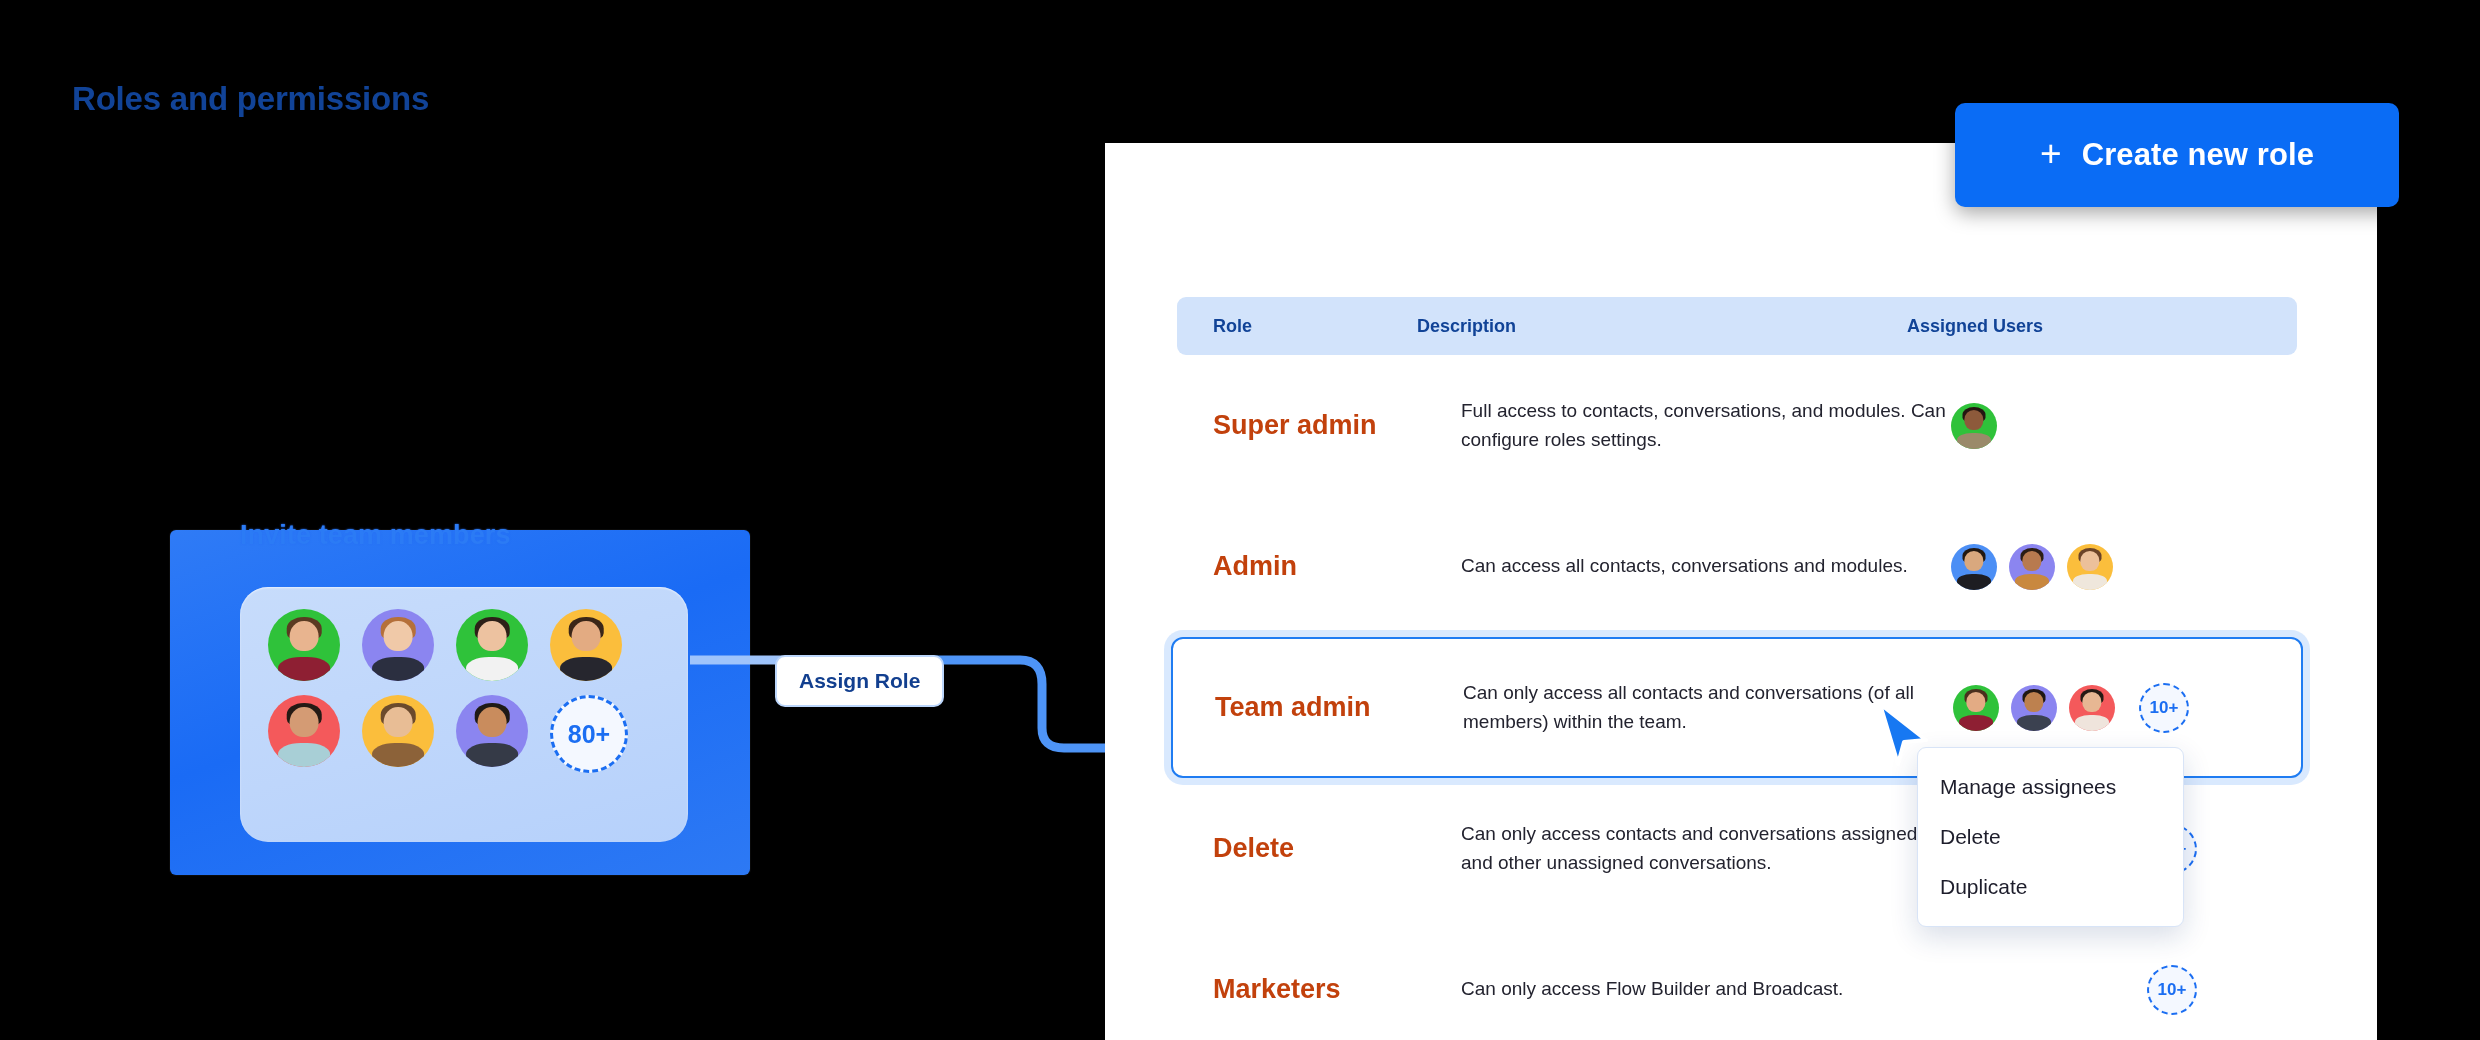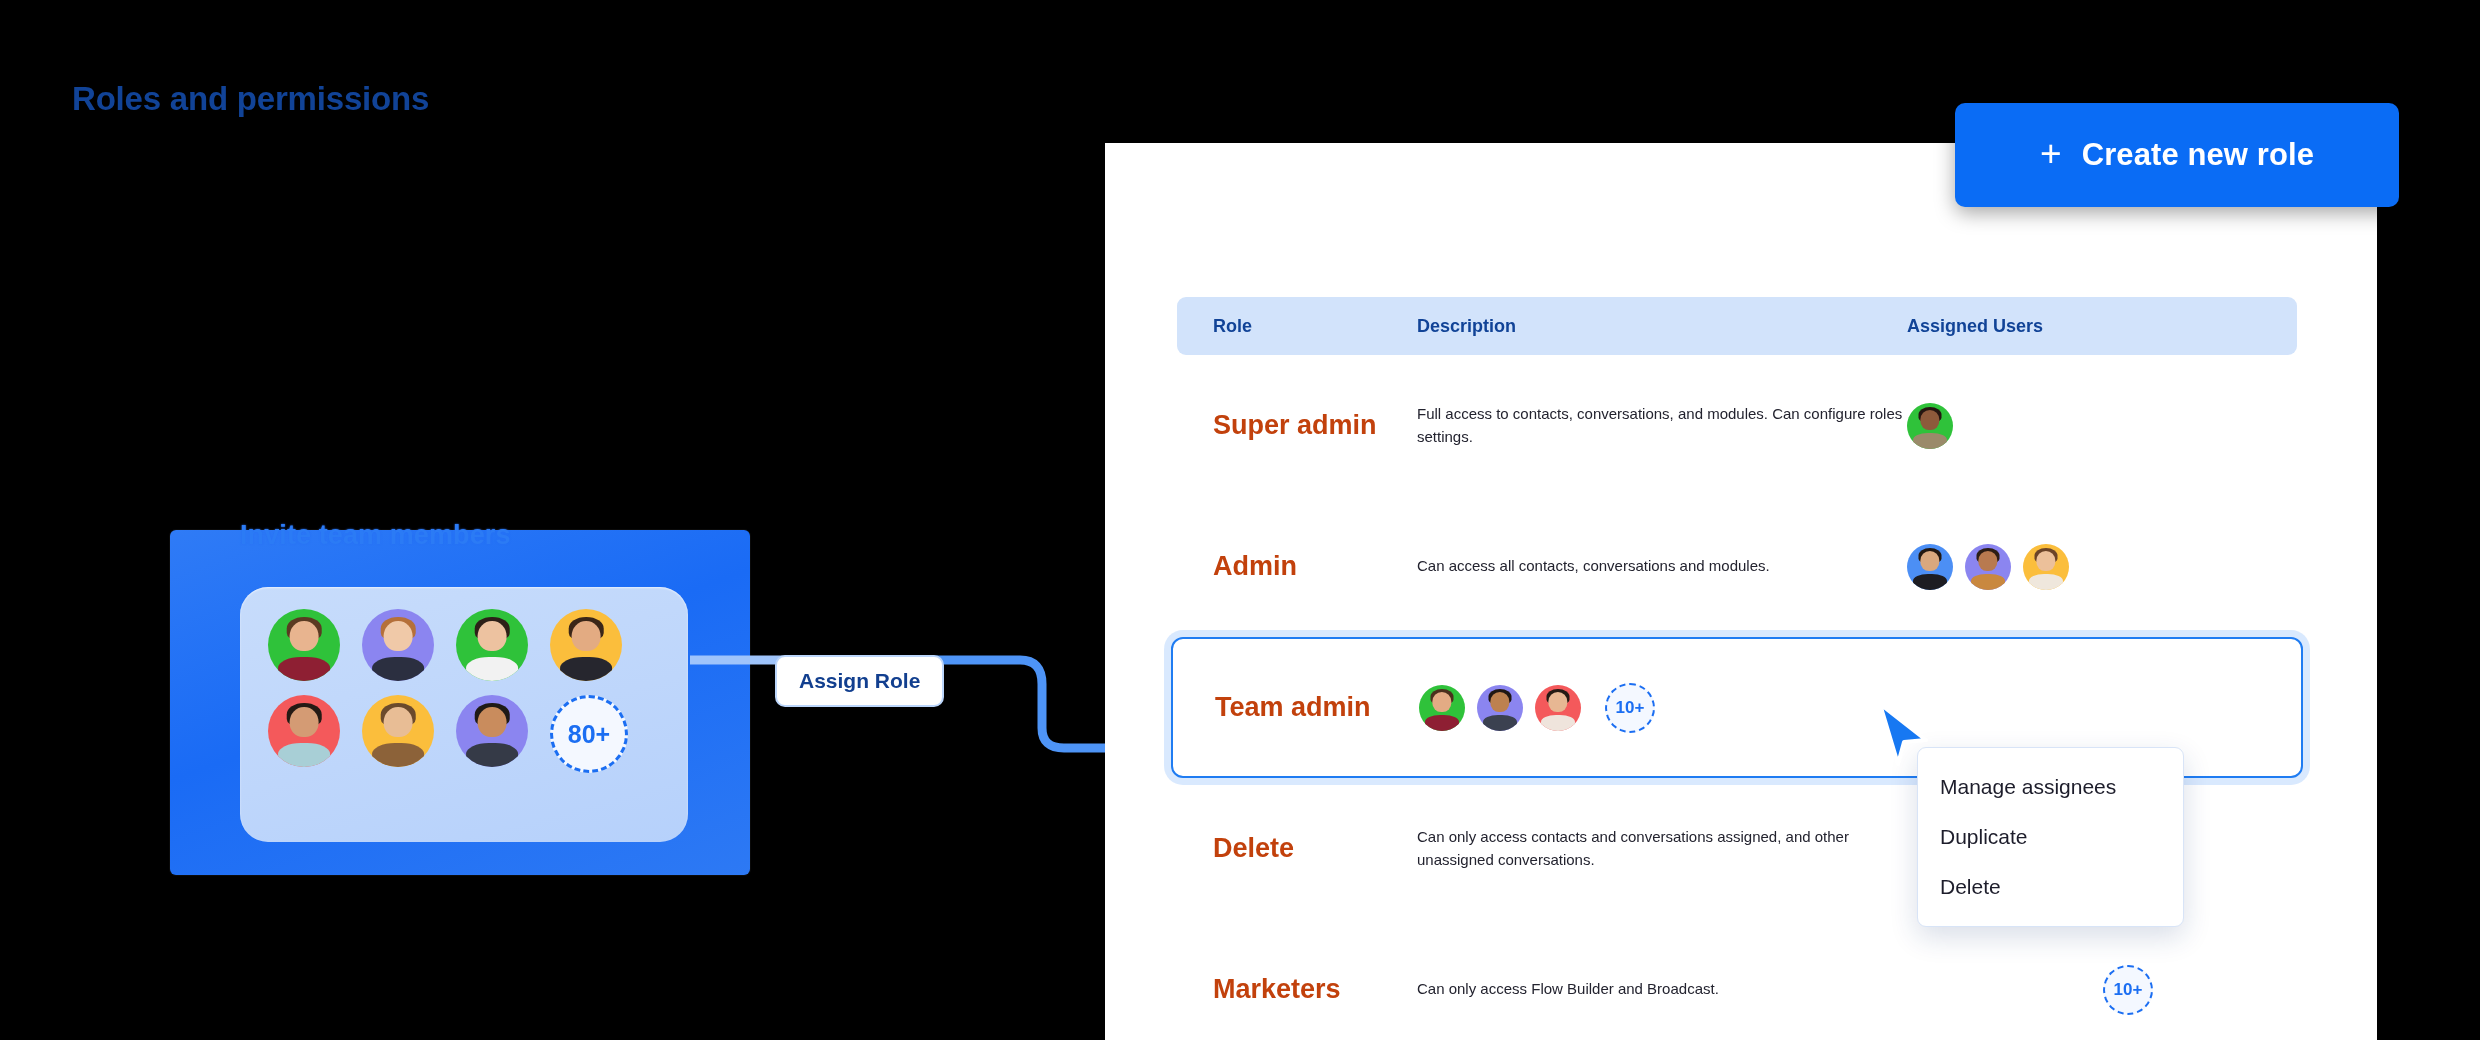--- a/index.html
+++ b/index.html
@@ -91,21 +91,21 @@
     font-size:18px;font-weight:700;color:#114397;
   }
   .c-role{width:240px;padding-left:36px;box-sizing:border-box;}
   .c-desc{width:490px;}
   .c-users{flex:1;}
   .t-row{
     display:flex;align-items:center;height:141px;position:relative;
     box-sizing:border-box;
   }
   .t-row .c-role{font-size:27px;font-weight:700;color:#c2410c;}
-  .t-row .c-desc{font-size:15px;line-height:1.5;color:#23232f;}
+  .t-row .c-desc{font-size:19px;line-height:1.5;color:#23232f;margin-left:44px;}
   .t-row .c-users{display:flex;align-items:center;gap:12px;}
   .t-row.selected{
     border:2px solid #1f7cf2;border-radius:12px;
     margin-left:-6px;margin-right:-6px;padding-left:6px;padding-right:6px;
     width:1132px;box-shadow:0 0 0 7px rgba(120,175,250,.28);
     background:#fff;z-index:3;
   }
   .row-av{width:46px;height:46px;border-radius:50%;position:relative;overflow:hidden;flex:0 0 auto;}
   .row-av .head{position:absolute;left:50%;top:17%;width:42%;height:43%;transform:translateX(-50%);border-radius:50% 50% 46% 46%;}
   .row-av .hair{position:absolute;left:50%;top:10%;width:50%;height:33%;transform:translateX(-50%);border-radius:50% 50% 30% 30%;}
@@ -233,20 +233,21 @@
       <div class="row-av" style="background:#fbbe3c">
         <div class="hair" style="background:#6b4328"></div>
           <div class="head" style="background:#ecc09a"></div>
           <div class="body" style="background:#efe7dc"></div>
       </div>
     </div>
   </div>
 
   <div class="t-row selected">
     <div class="c-role">Team admin</div>
+    <div class="c-desc">Can only access all contacts and conversations (of all members) within the team.</div>
     <div class="c-users">
       <div class="row-av" style="background:#2fc23a">
         <div class="hair" style="background:#4a2f1d"></div>
           <div class="head" style="background:#e3ab84"></div>
           <div class="body" style="background:#8e1f33"></div>
       </div>
       <div class="row-av" style="background:#8b85f0">
         <div class="hair" style="background:#1f1713"></div>
           <div class="head" style="background:#bd814f"></div>
           <div class="body" style="background:#3b4150"></div>
@@ -272,19 +273,19 @@
     <div class="c-role">Marketers</div>
     <div class="c-desc">Can only access Flow Builder and Broadcast.</div>
     <div class="c-users">
       <div class="count-badge" style="margin-left:196px">10+</div>
     </div>
   </div>
 </div>
 
 <div id="context-menu">
   <div class="menu-item">Manage assignees</div>
+  <div class="menu-item">Delete</div>
   <div class="menu-item">Duplicate</div>
-  <div class="menu-item">Delete</div>
 </div>
 
 <svg id="cursor-arrow" viewBox="0 0 56 70">
   <path d="M6 4 L52 40 L30 42 L24 64 Z" fill="#1778f2" stroke="#ffffff" stroke-width="4" stroke-linejoin="round"></path>
 </svg>
 
 </body></html>

